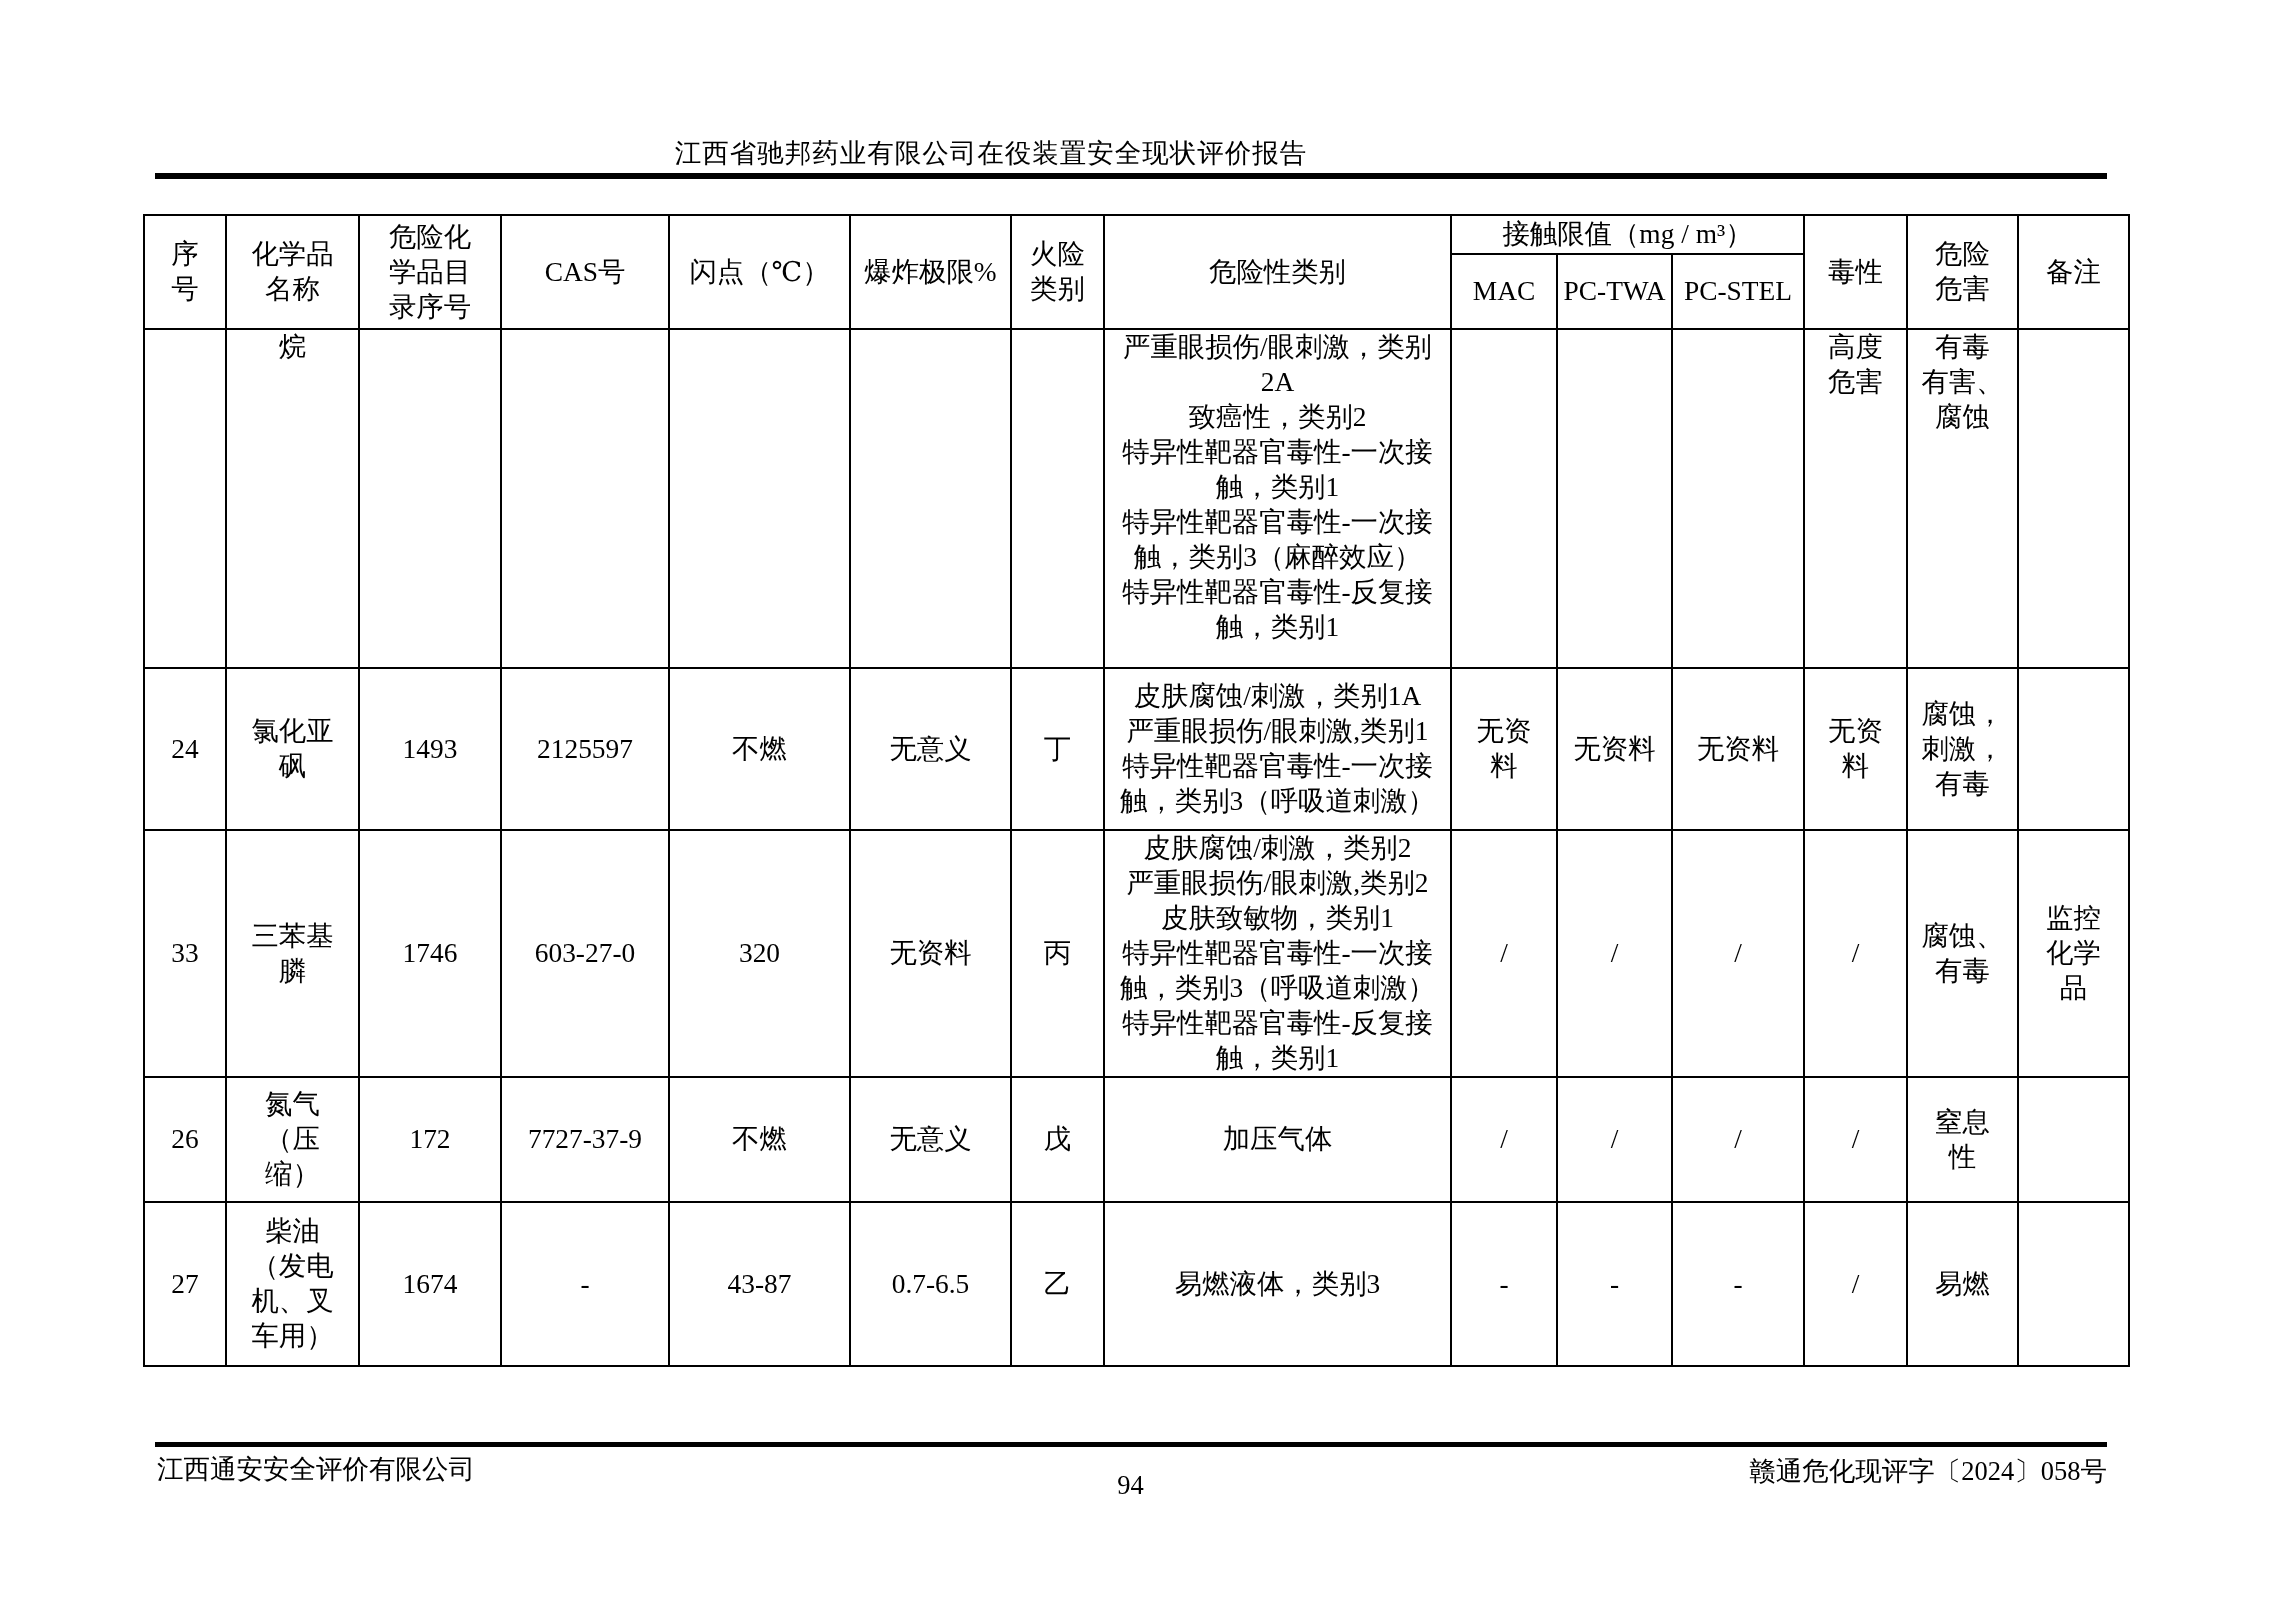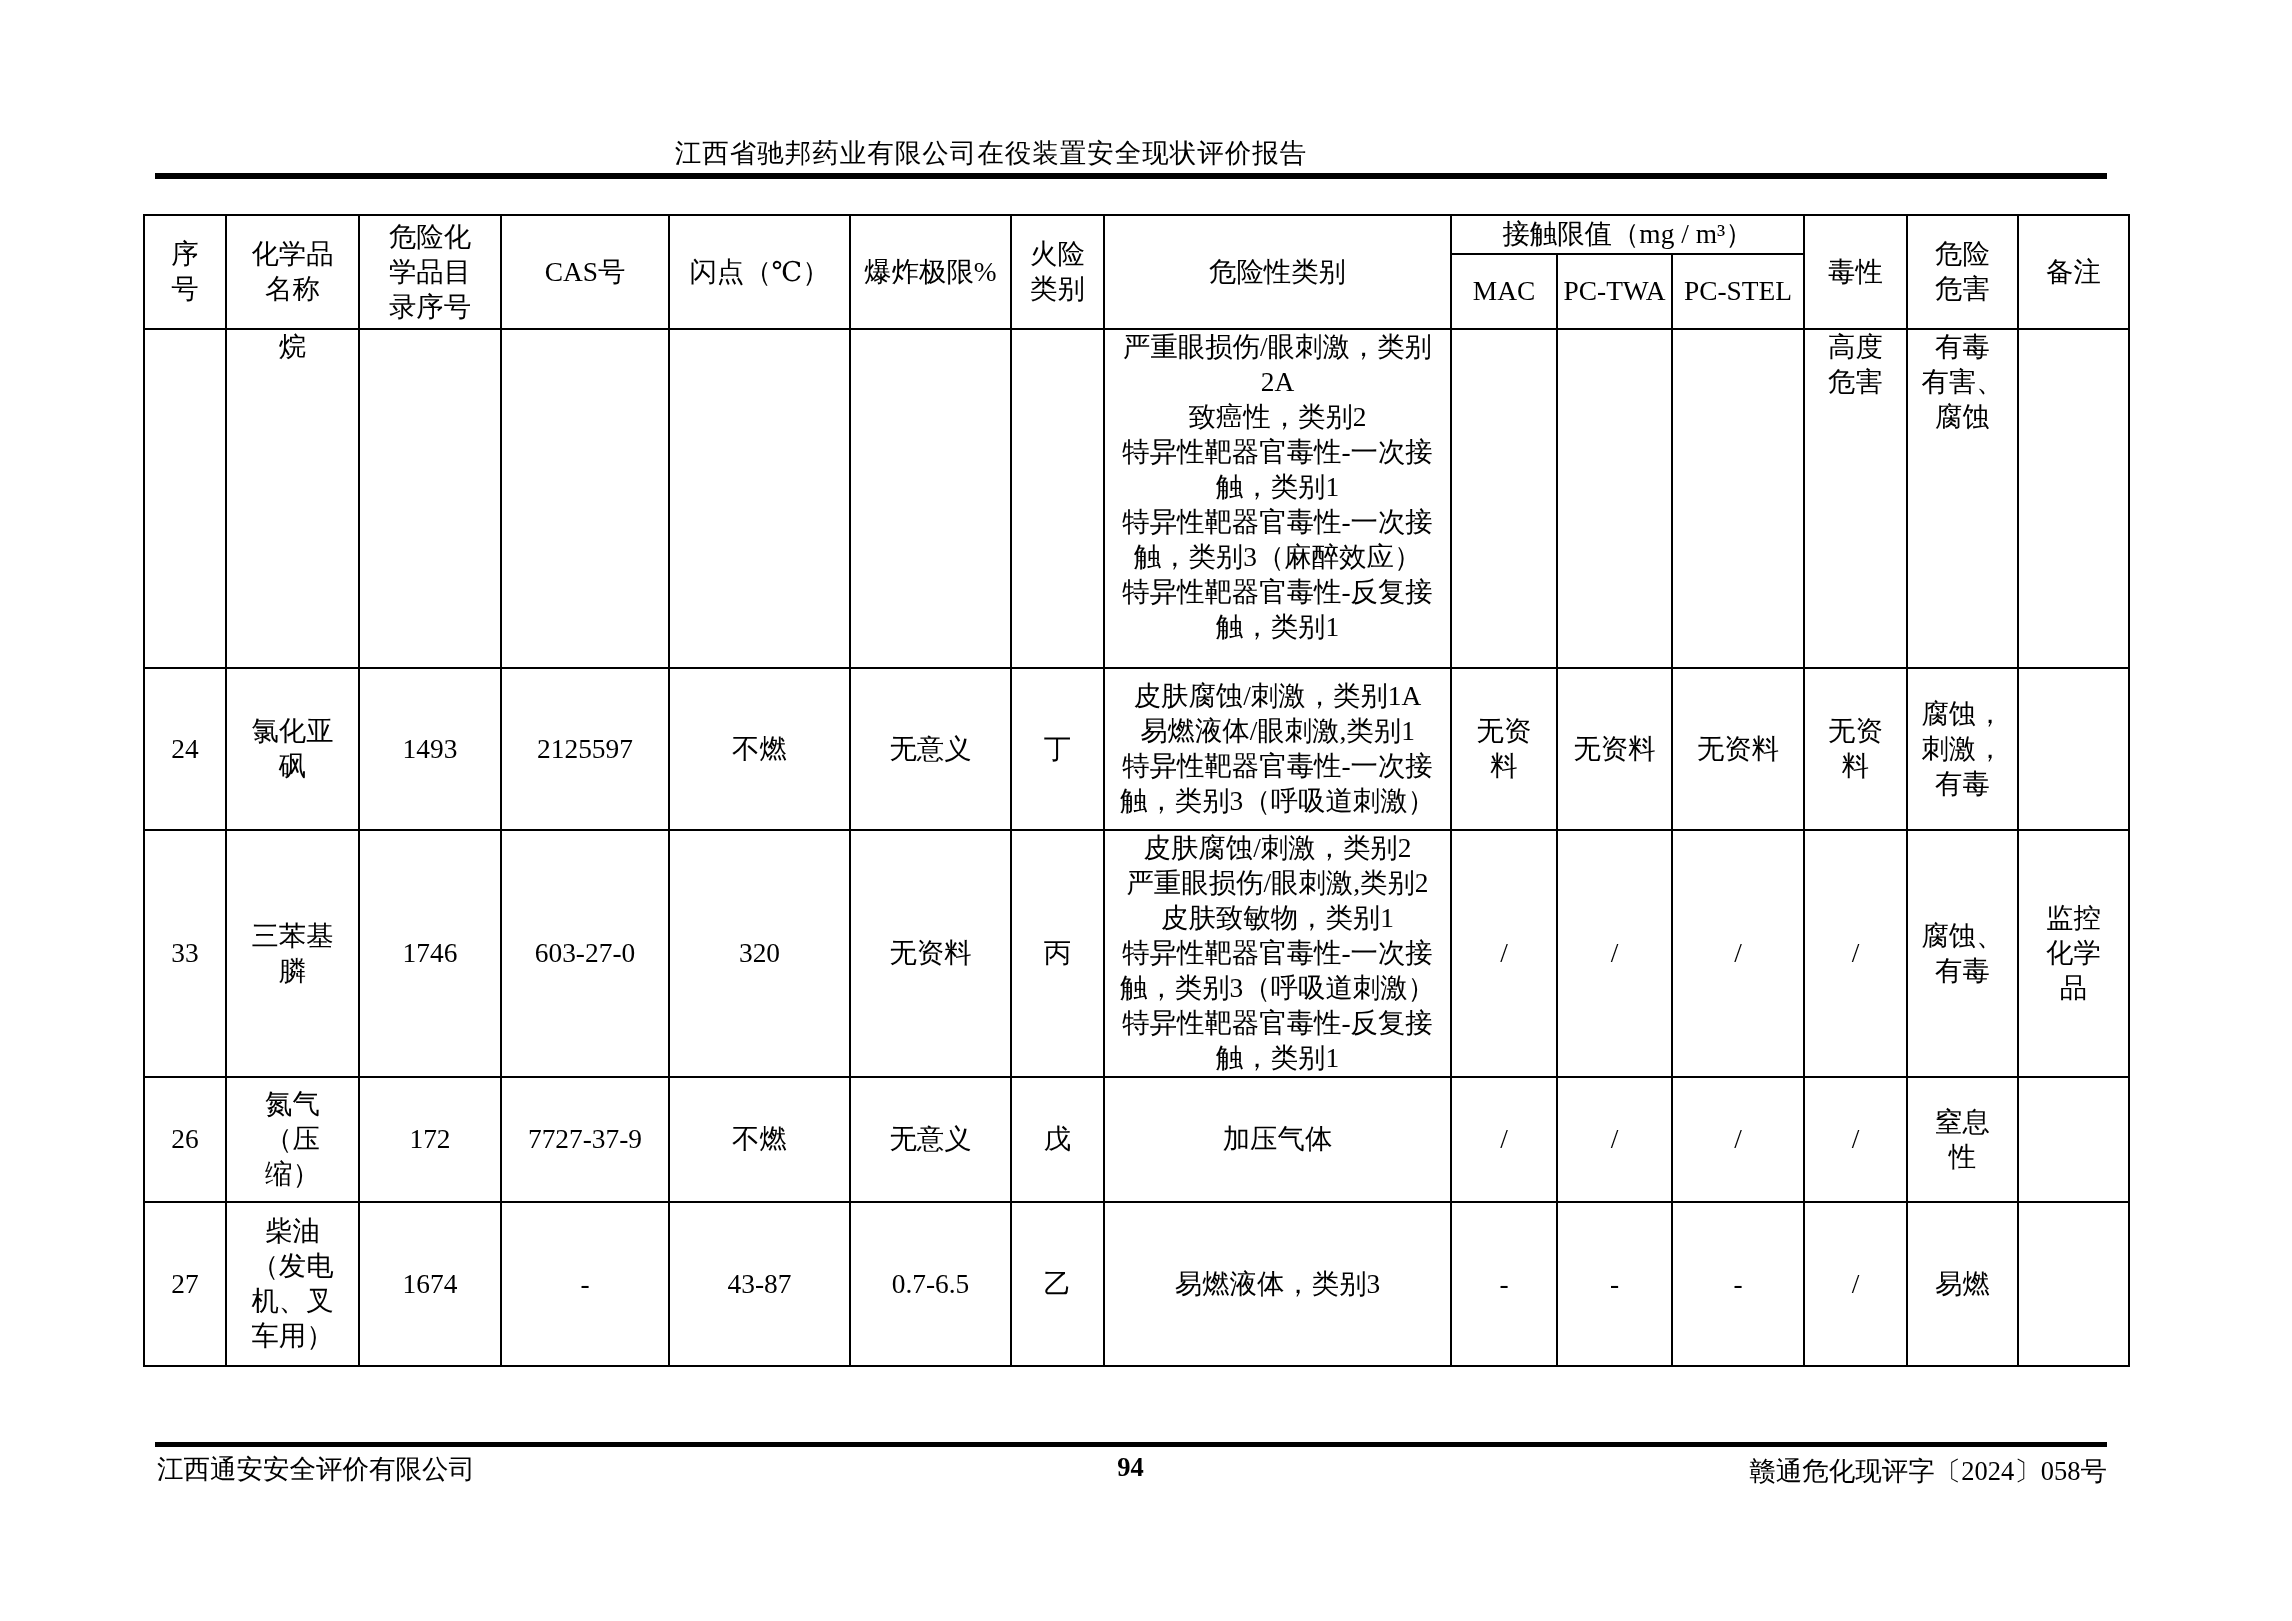--- a/index.html
+++ b/index.html
@@ -32,21 +32,21 @@
   tr.row-26 { height:125px; }
   tr.row-27 { height:164px; }
   .footer-rule {
     position:absolute; top:1442px; left:155px; width:1952px; height:4.9px; background:#000;
   }
   .footer {
     position:absolute; top:1452px; left:155px; width:1952px;
     font-size:26.5px; line-height:31px;
   }
   .footer .f-left  { position:absolute; left:2px; top:2px; }
-  .footer .f-page  { position:absolute; left:50%; transform:translateX(-52%); top:0;font-weight:bold; }
+  .footer .f-page  { position:absolute; left:50%; transform:translateX(-52%); top:18px; }
   .footer .f-right { position:absolute; right:0; top:3.9px; font-weight:normal; }
 </style>
 </head>
 <body>
 
 <div class="page-title">江西省驰邦药业有限公司在役装置安全现状评价报告</div>
 <div class="title-rule"></div>
 
 <table class="chem">
   <colgroup>
@@ -123,21 +123,21 @@
   <tr class="row-24">
     <td>24</td>
     <td>氯化亚
 砜</td>
     <td>1493</td>
     <td>2125597</td>
     <td>不燃</td>
     <td>无意义</td>
     <td>丁</td>
     <td>皮肤腐蚀/刺激，类别1A
-易燃液体/眼刺激,类别1
+严重眼损伤/眼刺激,类别1
 特异性靶器官毒性-一次接
 触，类别3（呼吸道刺激）</td>
     <td>无资
 料</td>
     <td>无资料</td>
     <td>无资料</td>
     <td>无资
 料</td>
     <td>腐蚀，
 刺激，

